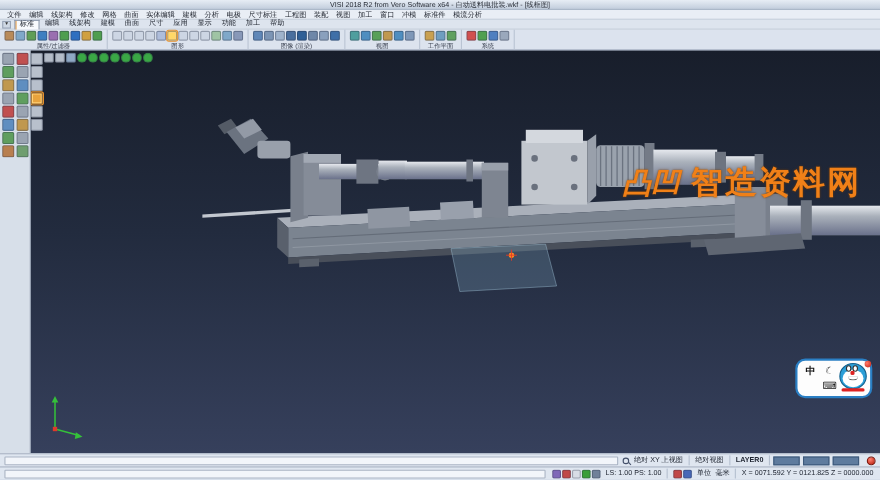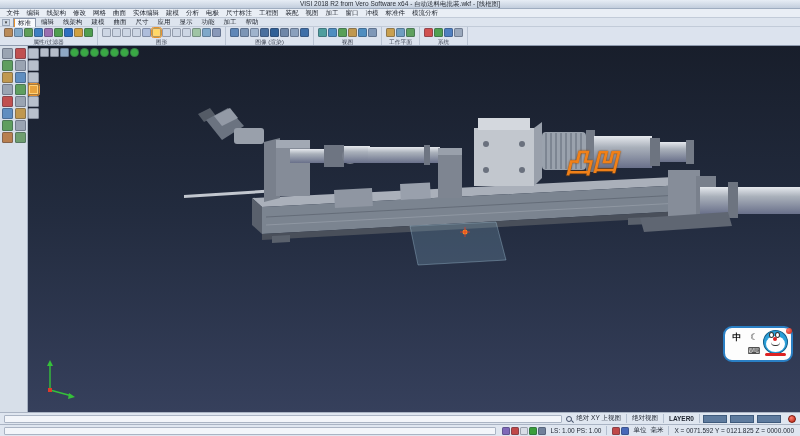--- a/index.html
+++ b/index.html
@@ -362,20 +362,21 @@
       <line x1="22" y1="344" x2="22" y2="318" stroke="#35c03a" stroke-width="1.4"></line>
       <polygon points="22,314 19,320 25,320" fill="#35c03a"></polygon>
       <line x1="22" y1="344" x2="44" y2="350" stroke="#35c03a" stroke-width="1.4"></line>
       <polygon points="47,351 41,347 40,353" fill="#35c03a"></polygon>
       <rect x="20" y="342" width="4" height="4" fill="#e03a2a"></rect>
     </g>
   </svg>
 
   <div id="watermark" class="abs">
     <span class="logo">凸凹</span>
+    <span class="wtext">智造资料网</span>
   </div>
 
   <div id="imebar" class="abs">
     <div class="cells">
       <span class="cell">中</span>
       <span class="cell">☾</span>
       <span class="cell"></span>
       <span class="cell">⌨</span>
     </div>
     <div class="dora">

